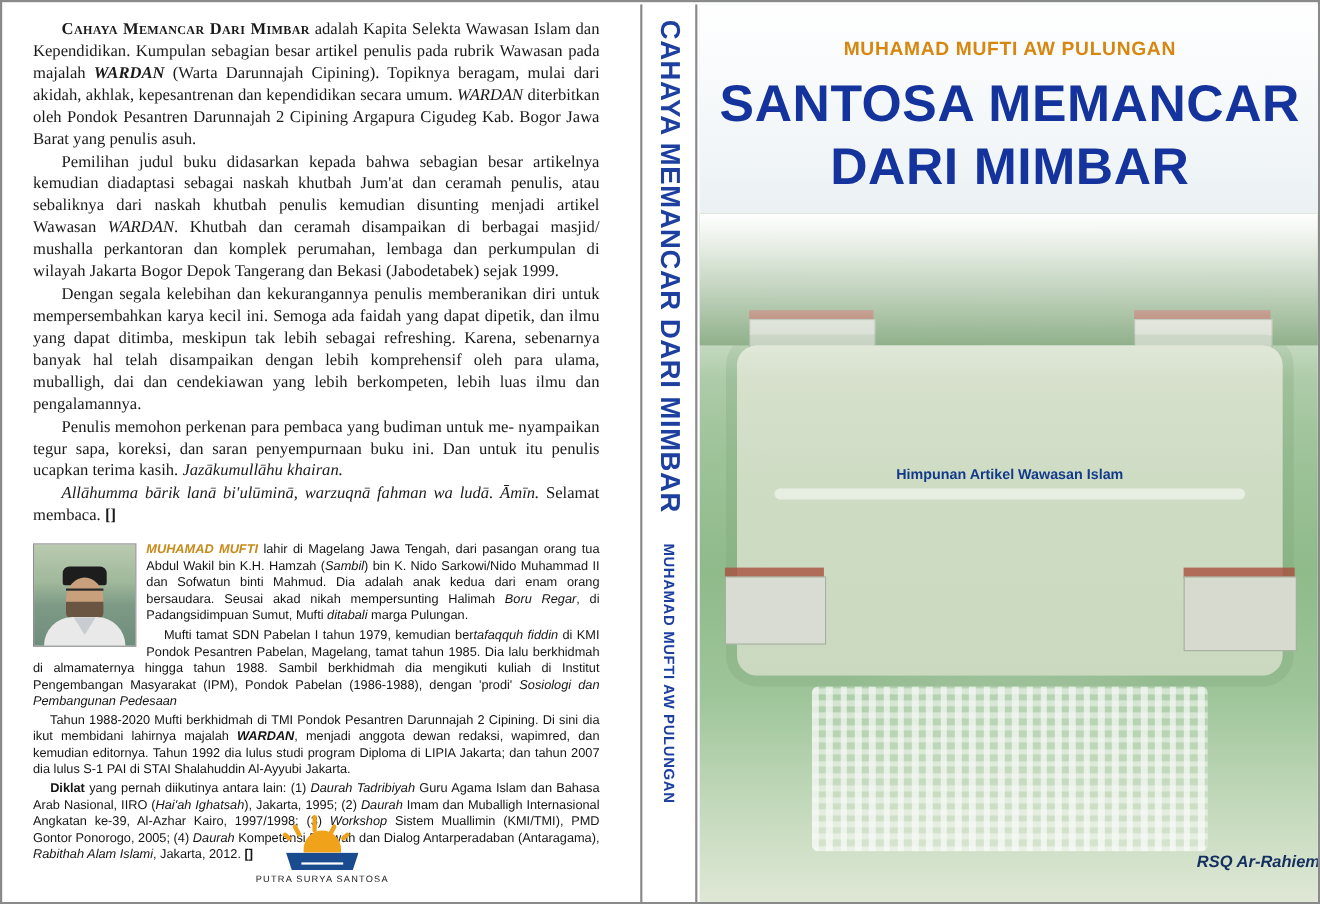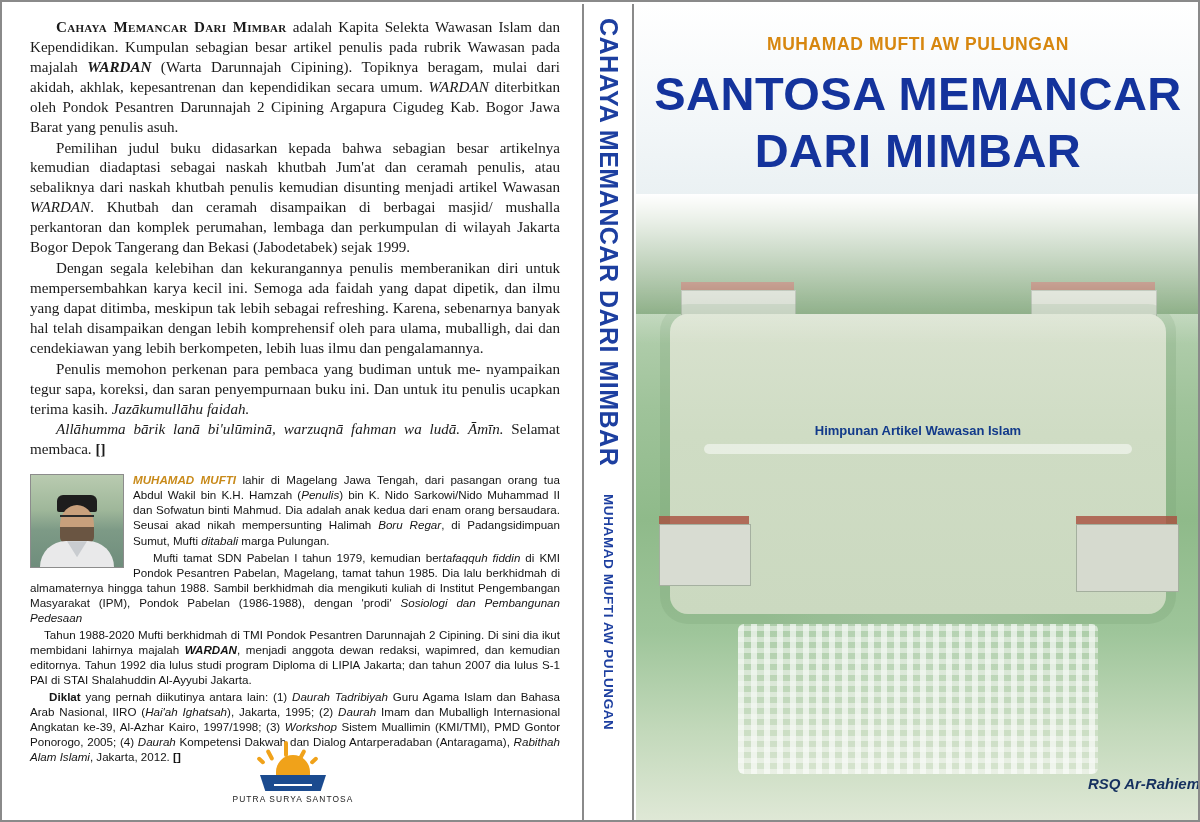--- a/index.html
+++ b/index.html
@@ -17,21 +17,21 @@
     background:#ffffff;
     overflow:hidden;
   }
 
   
   .back{
     position:absolute;left:2px;top:2px;
     width:578px;height:816px;
     background:#ffffff;
     box-sizing:border-box;
-    padding:14px 22px 10px 26px;
+    padding:14px 37px 10px 26px;
   }
   .blurb{
     font-family:"Liberation Serif", serif;
     font-size:15.1px;
     line-height:1.32;
     color:#1a1a1a;
     text-align:justify;
   }
   .blurb p{margin:0 0 1px 0;text-indent:26px;}
   .blurb p.first{text-indent:26px;}
@@ -261,41 +261,41 @@
         Dengan segala kelebihan dan kekurangannya penulis memberanikan diri
         untuk mempersembahkan karya kecil ini. Semoga ada faidah yang dapat
         dipetik, dan ilmu yang dapat ditimba, meskipun tak lebih sebagai refreshing.
         Karena, sebenarnya banyak hal telah disampaikan dengan lebih komprehensif
         oleh para ulama, muballigh, dai dan cendekiawan yang lebih berkompeten, lebih
         luas ilmu dan pengalamannya.
       </p>
       <p>
         Penulis memohon perkenan para pembaca yang budiman untuk me-
         nyampaikan tegur sapa, koreksi, dan saran penyempurnaan buku ini. Dan untuk
-        itu penulis ucapkan terima kasih. <span class="it">Jazākumullāhu faidah.</span>
+        itu penulis ucapkan terima kasih. <span class="it">Jazākumullāhu khairan.</span>
       </p>
       <p>
         <span class="it">Allāhumma bārik lanā bi'ulūminā, warzuqnā fahman wa ludā. Āmīn.</span>
         Selamat membaca. <span class="marker">[]</span>
       </p>
     </div>
 
     <div class="bio">
       <div class="photo">
         <div class="cap"></div>
         <div class="head"></div>
         <div class="glasses"></div>
         <div class="beard"></div>
         <div class="body"></div>
         <div class="collar"></div>
       </div>
       <p>
         <span class="bioname">MUHAMAD MUFTI</span>
         lahir di Magelang Jawa Tengah, dari pasangan orang tua Abdul Wakil bin K.H. Hamzah
-        (<span class="it">Penulis</span>) bin K. Nido Sarkowi/Nido Muhammad II dan Sofwatun binti Mahmud.
+        (<span class="it">Sambil</span>) bin K. Nido Sarkowi/Nido Muhammad II dan Sofwatun binti Mahmud.
         Dia adalah anak kedua dari enam orang bersaudara. Seusai akad nikah mempersunting
         Halimah <span class="it">Boru Regar</span>, di Padangsidimpuan Sumut, Mufti <span class="it">ditabali</span> marga Pulungan.
       </p>
       <p>
         &nbsp;&nbsp;&nbsp;&nbsp;Mufti tamat SDN Pabelan I tahun 1979, kemudian ber<span class="it">tafaqquh fiddin</span>
         di KMI Pondok Pesantren Pabelan, Magelang, tamat tahun 1985. Dia lalu berkhidmah
         di almamaternya hingga tahun 1988. Sambil berkhidmah dia mengikuti kuliah di
         Institut Pengembangan Masyarakat (IPM), Pondok Pabelan (1986-1988), dengan 'prodi'
         <span class="it">Sosiologi dan Pembangunan Pedesaan</span>
       </p>

